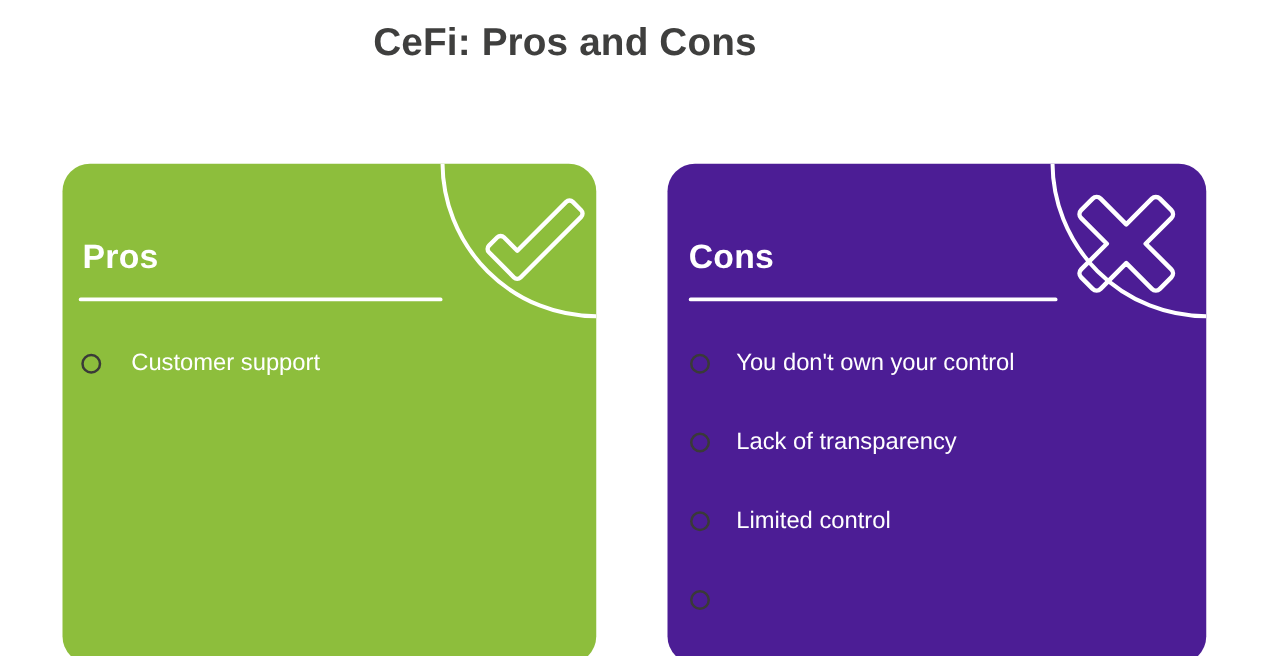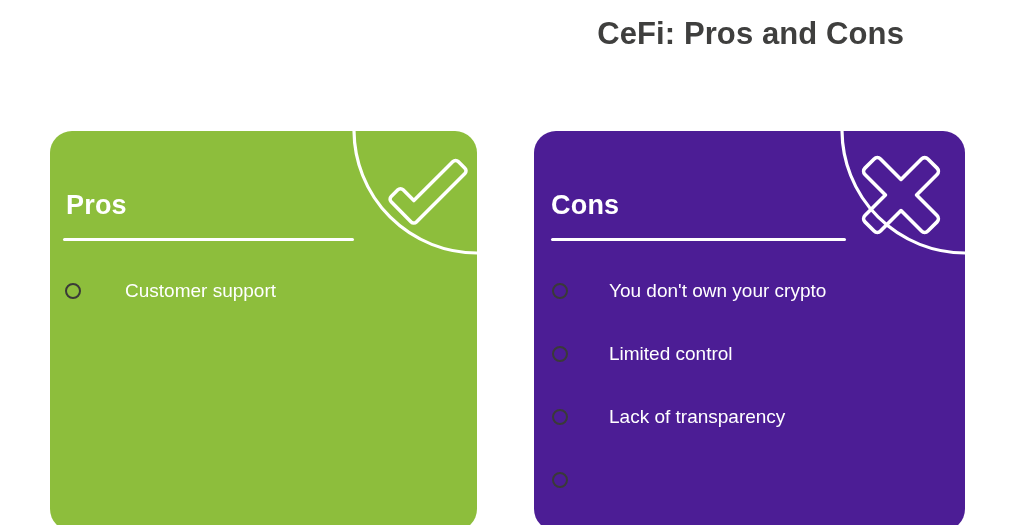--- a/index.html
+++ b/index.html
@@ -13,21 +13,21 @@
     font-family: "Liberation Sans", sans-serif;
     overflow: hidden;
     position: relative;
   }
 
   .page-title {
     position: absolute;
     left: 0;
     top: 16px;
     width: 904px;
-    text-align: right;
+    text-align: center;
     font-size: 31px;
     font-weight: bold;
     color: #3f3f3e;
     letter-spacing: 0.1px;
   }
 
   .card {
     position: absolute;
     top: 131px;
     height: 400px;
@@ -107,21 +107,20 @@
     border-radius: 50%;
     margin-right: 24px;
   }
   .card-cons .bullet-ring { margin-right: 21px; }
 
   .item-label {
     font-size: 19px;
     line-height: 1;
     color: #ffffff;
     white-space: nowrap;
-    margin-left: 20px;
   }
 </style>
 </head>
 <body>
 
 <div class="page-title">CeFi: Pros and Cons</div>
 
 <section class="card card-pros">
 
   <div class="corner-deco">
@@ -161,27 +160,27 @@
       </g>
     </svg>
   </div>
 
   <h2 class="card-heading">Cons</h2>
   <div class="divider"></div>
 
   <ul class="list">
     <li class="list-item">
       <span class="bullet-ring"></span>
-      <span class="item-label">You don't own your crypto</span>
+      <span class="item-label">You don't own your control</span>
+    </li>
+    <li class="list-item">
+      <span class="bullet-ring"></span>
+      <span class="item-label">Lack of transparency</span>
     </li>
     <li class="list-item">
       <span class="bullet-ring"></span>
       <span class="item-label">Limited control</span>
-    </li>
-    <li class="list-item">
-      <span class="bullet-ring"></span>
-      <span class="item-label">Lack of transparency</span>
     </li>
     <li class="list-item">
       <span class="bullet-ring"></span>
     </li>
   </ul>
 </section>
 
 </body></html>

